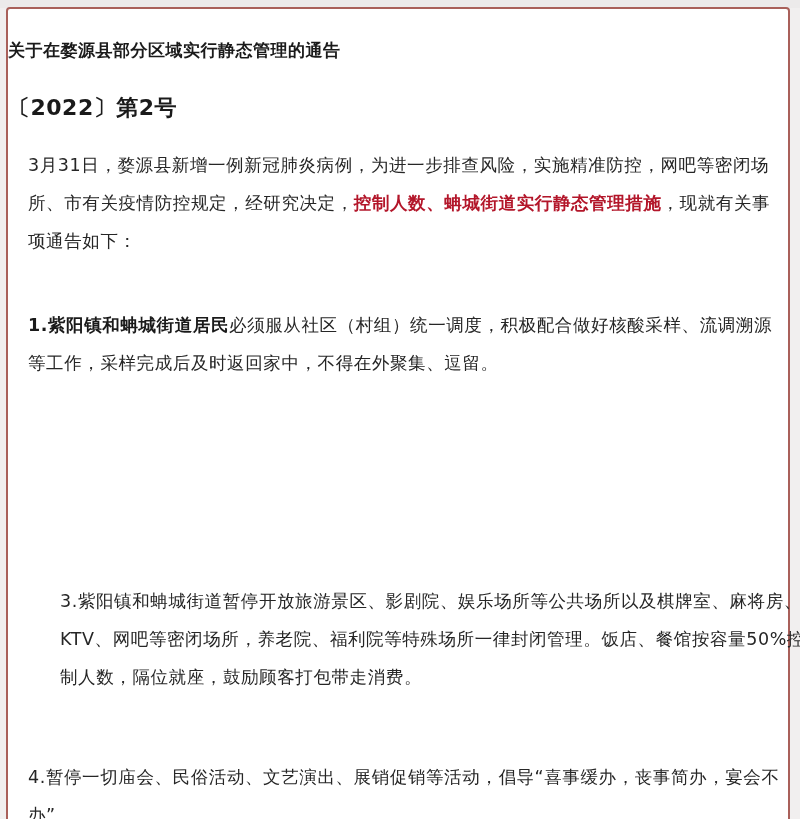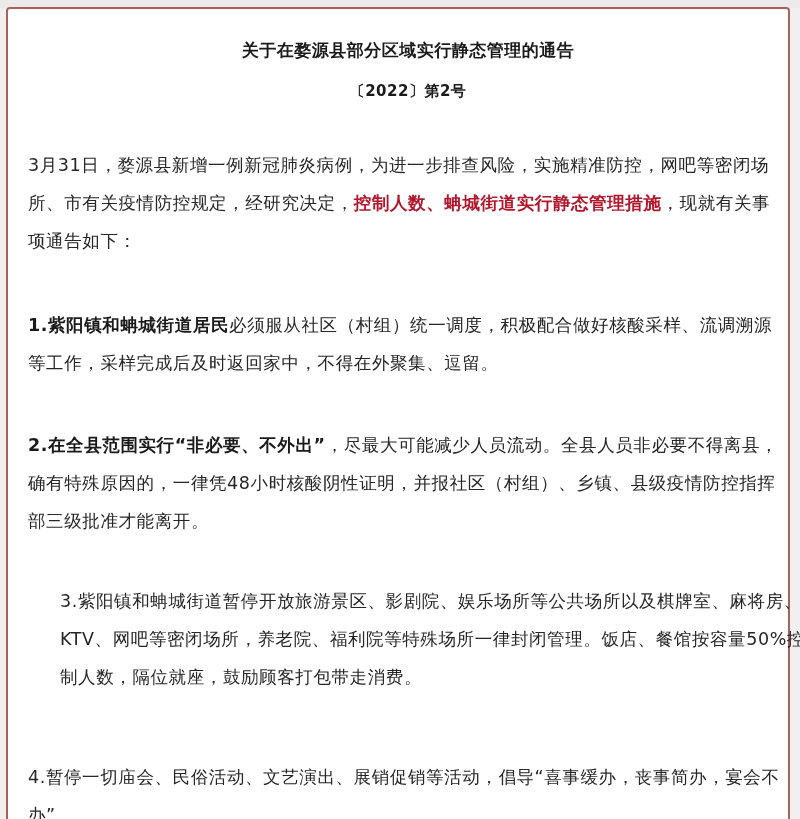--- a/index.html
+++ b/index.html
@@ -25,29 +25,27 @@
     background: #ffffff;
     border: 2px solid #a9605a;
     border-radius: 4px;
     box-sizing: border-box;
     font-family: "DejaVu Sans", "Liberation Sans", sans-serif;
     color: #222222;
   }
   .title {
     position: absolute;
     left: 0; right: 0;
-    text-align: center;
     font-weight: bold;
     font-size: 17px;
     color: #1a1a1a;
     letter-spacing: 0.5px;
-    margin-left: 20px;
   }
   .title.t1 { top: 30px; }
-  .title.t2 { top: 73px; font-size: 15px; }
+  .title.t2 { top: 84px; font-size: 22px; }
   .para {
     position: absolute;
     left: 20px;
     width: 752px;
     font-size: 17.5px;
     line-height: 38px;
     color: #262626;
     letter-spacing: 0.6px;
   }
   .p0 { top: 137px; }
@@ -64,18 +62,17 @@
 <div class="topstrip"></div>
 
 <div class="card">
   <div class="title t1">关于在婺源县部分区域实行静态管理的通告</div>
   <div class="title t2">〔2022〕第2号</div>
 
   <div class="para p0"><span>3月31日，婺源县新增一例新冠肺炎病例，为进一步排查风险，实施精准防控，网吧等密闭场所、市有关疫情防控规定，经研究决定，</span><span class="red">控制人数、蚺城街道实行静态管理措施</span><span>，现就有关事项通告如下：</span></div>
 
   <div class="para p1"><span class="b">1.紫阳镇和蚺城街道居民</span><span>必须服从社区（村组）统一调度，积极配合做好核酸采样、流调溯源等工作，采样完成后及时返回家中，不得在外聚集、逗留。</span></div>
 
-  <div class="para p2"><span class="b">2.在全县范围实行“非必要、不外出”</span><span>，尽最大可能减少人员流动。全县人员非必要不得离县，确有特殊原因的，一律凭48小时核酸阴性证明，并报社区（村组）、乡镇、县级疫情防控指挥部三级批准才能离开。</span></div>
 
   <div class="para p3"><span>3.紫阳镇和蚺城街道暂停开放旅游景区、影剧院、娱乐场所等公共场所以及棋牌室、麻将房、KTV、网吧等密闭场所，养老院、福利院等特殊场所一律封闭管理。饭店、餐馆按容量50%控制人数，隔位就座，鼓励顾客打包带走消费。</span></div>
 
   <div class="para p4"><span>4.暂停一切庙会、民俗活动、文艺演出、展销促销等活动，倡导“喜事缓办，丧事简办，宴会不办”。</span></div>
 </div>
 
 </body></html>

